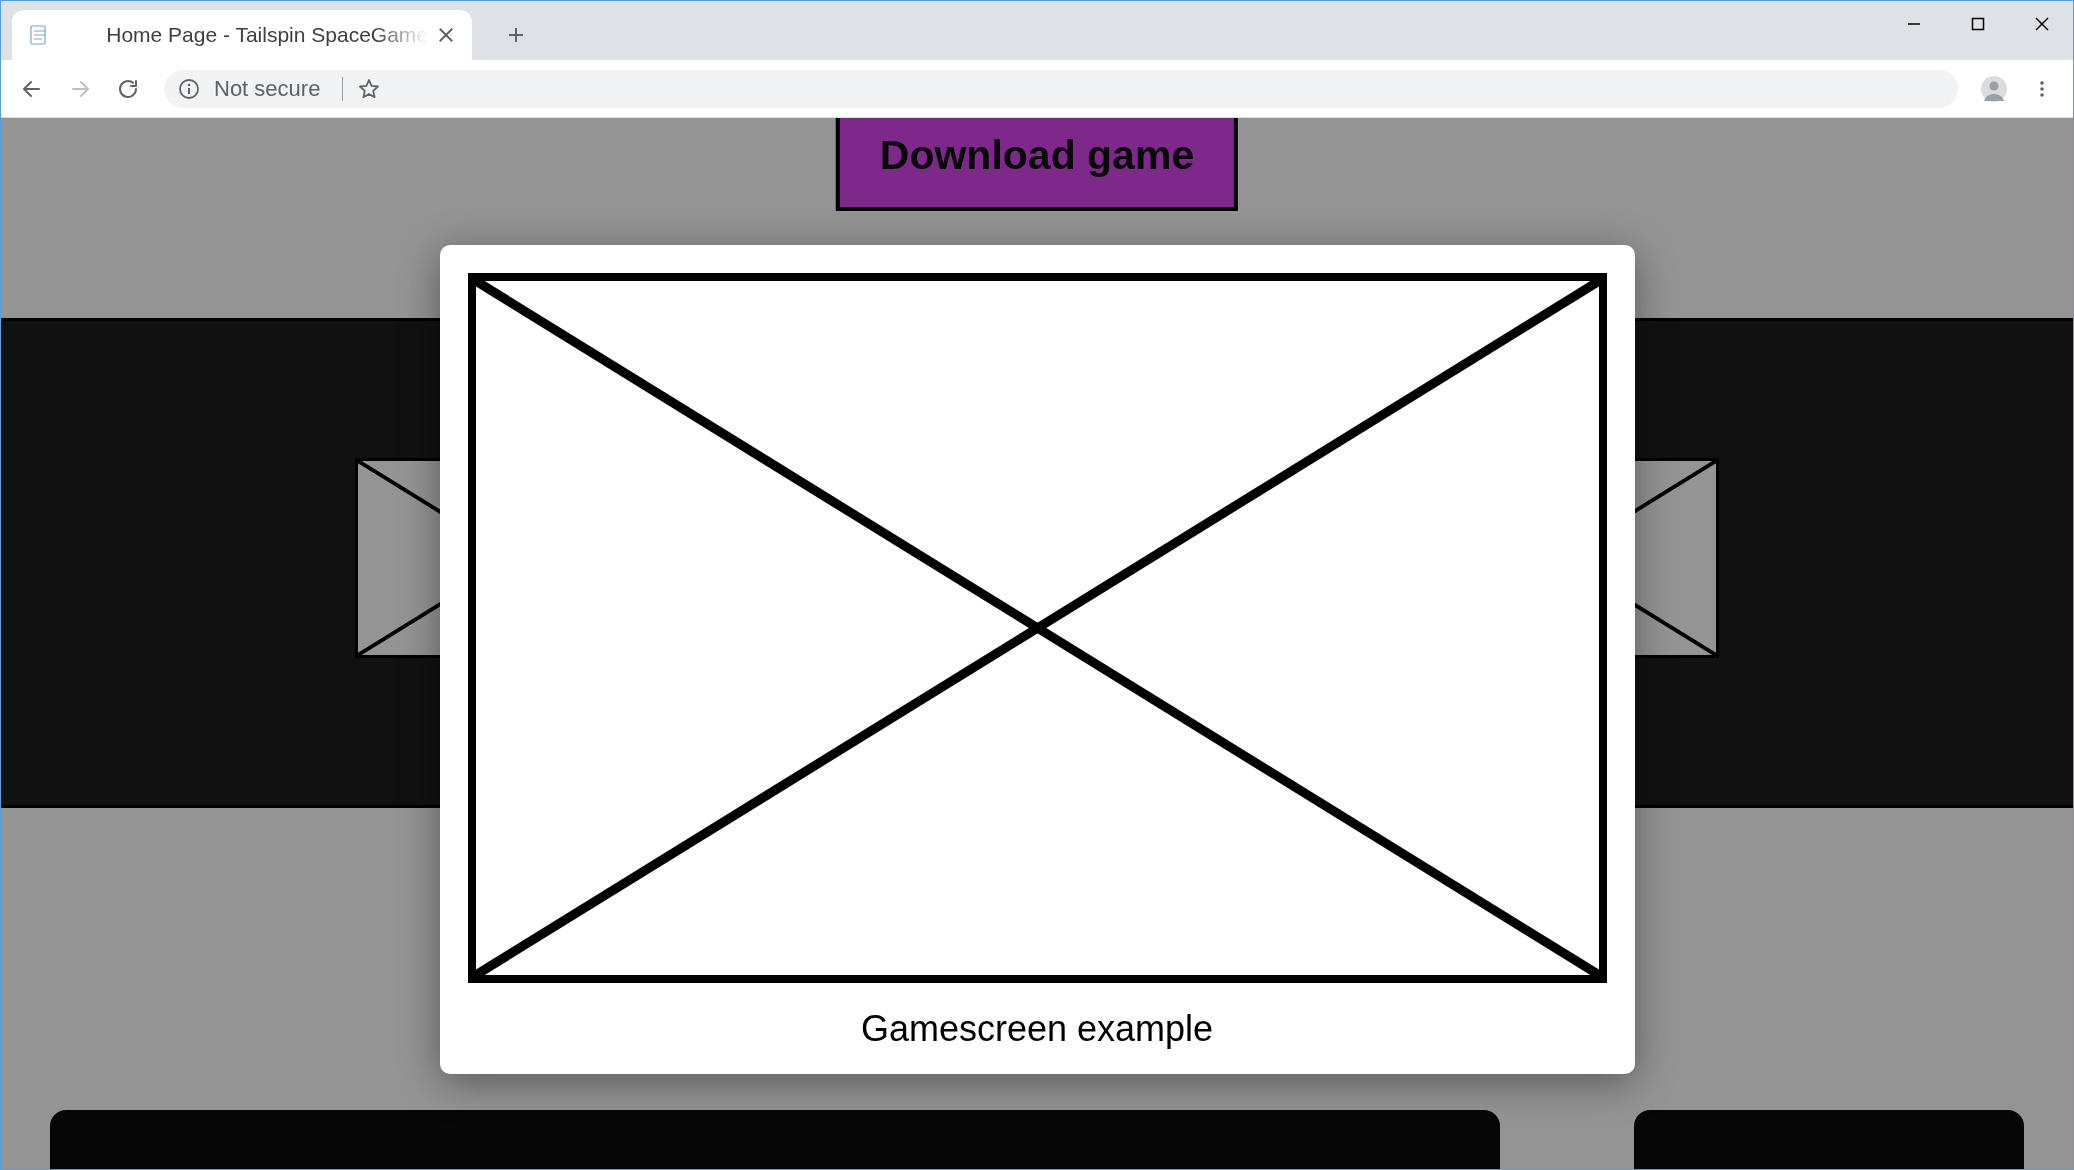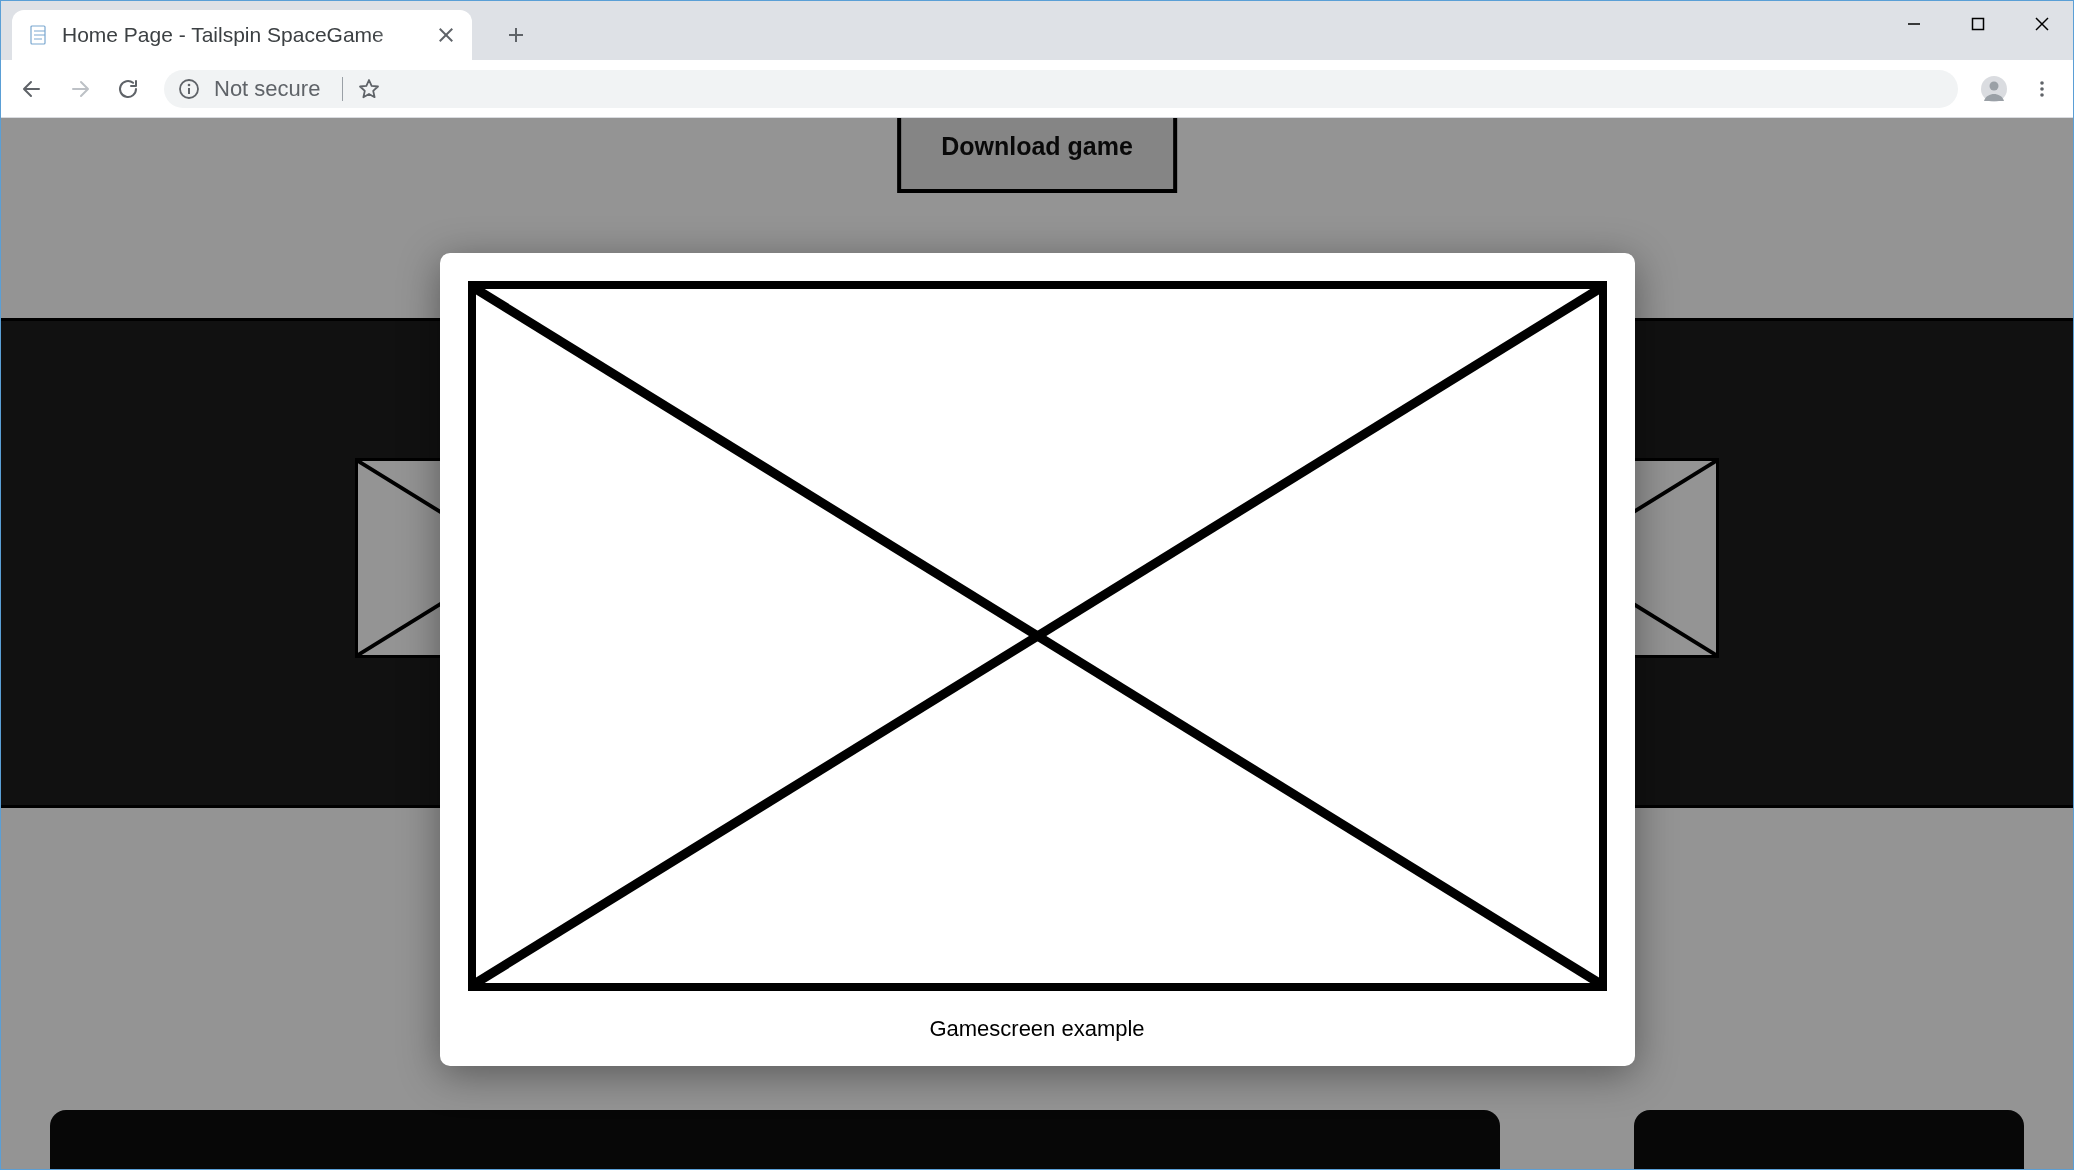--- a/index.html
+++ b/index.html
@@ -46,20 +46,21 @@
       height: 50px;
       width: 460px;
       border-top-left-radius: 12px;
       border-top-right-radius: 12px;
       display: flex;
       align-items: center;
       padding: 0 16px;
       position: relative;
       font-size: 21px;
       color: #3c4043;
+      text-align: right;
     }
     .tab-favicon {
       width: 22px;
       height: 22px;
       margin-right: 12px;
       flex-shrink: 0;
     }
     .tab-title {
       flex: 1;
       white-space: nowrap;
@@ -171,24 +172,24 @@
       inset: 0;
       background: #fff;
     }
     .download-btn {
       position: absolute;
       top: -8px;
       left: 50%;
       transform: translateX(-50%);
       border: 4px solid #000;
       padding: 18px 40px 28px 40px;
-      font-size: 25px;
+      font-size: 41px;
       font-weight: 700;
       color: #111;
-      background: #e5e5e5;
+      background: #d946ef;
     }
     .dark-strip {
       position: absolute;
       top: 200px;
       left: 0;
       right: 0;
       height: 490px;
       background: #1e1e1e;
       border-top: 3px solid #000;
       border-bottom: 3px solid #000;
@@ -238,21 +239,21 @@
       position: relative;
     }
     .modal-image svg {
       position: absolute;
       inset: 0;
       width: 100%;
       height: 100%;
     }
     .modal-caption {
       text-align: center;
-      font-size: 22px;
+      font-size: 36px;
       color: #000;
       margin-top: 25px;
     }
 
     
     .window-border {
       position: absolute;
       inset: 0;
       border: 1px solid #5a9fd6;
       pointer-events: none;

